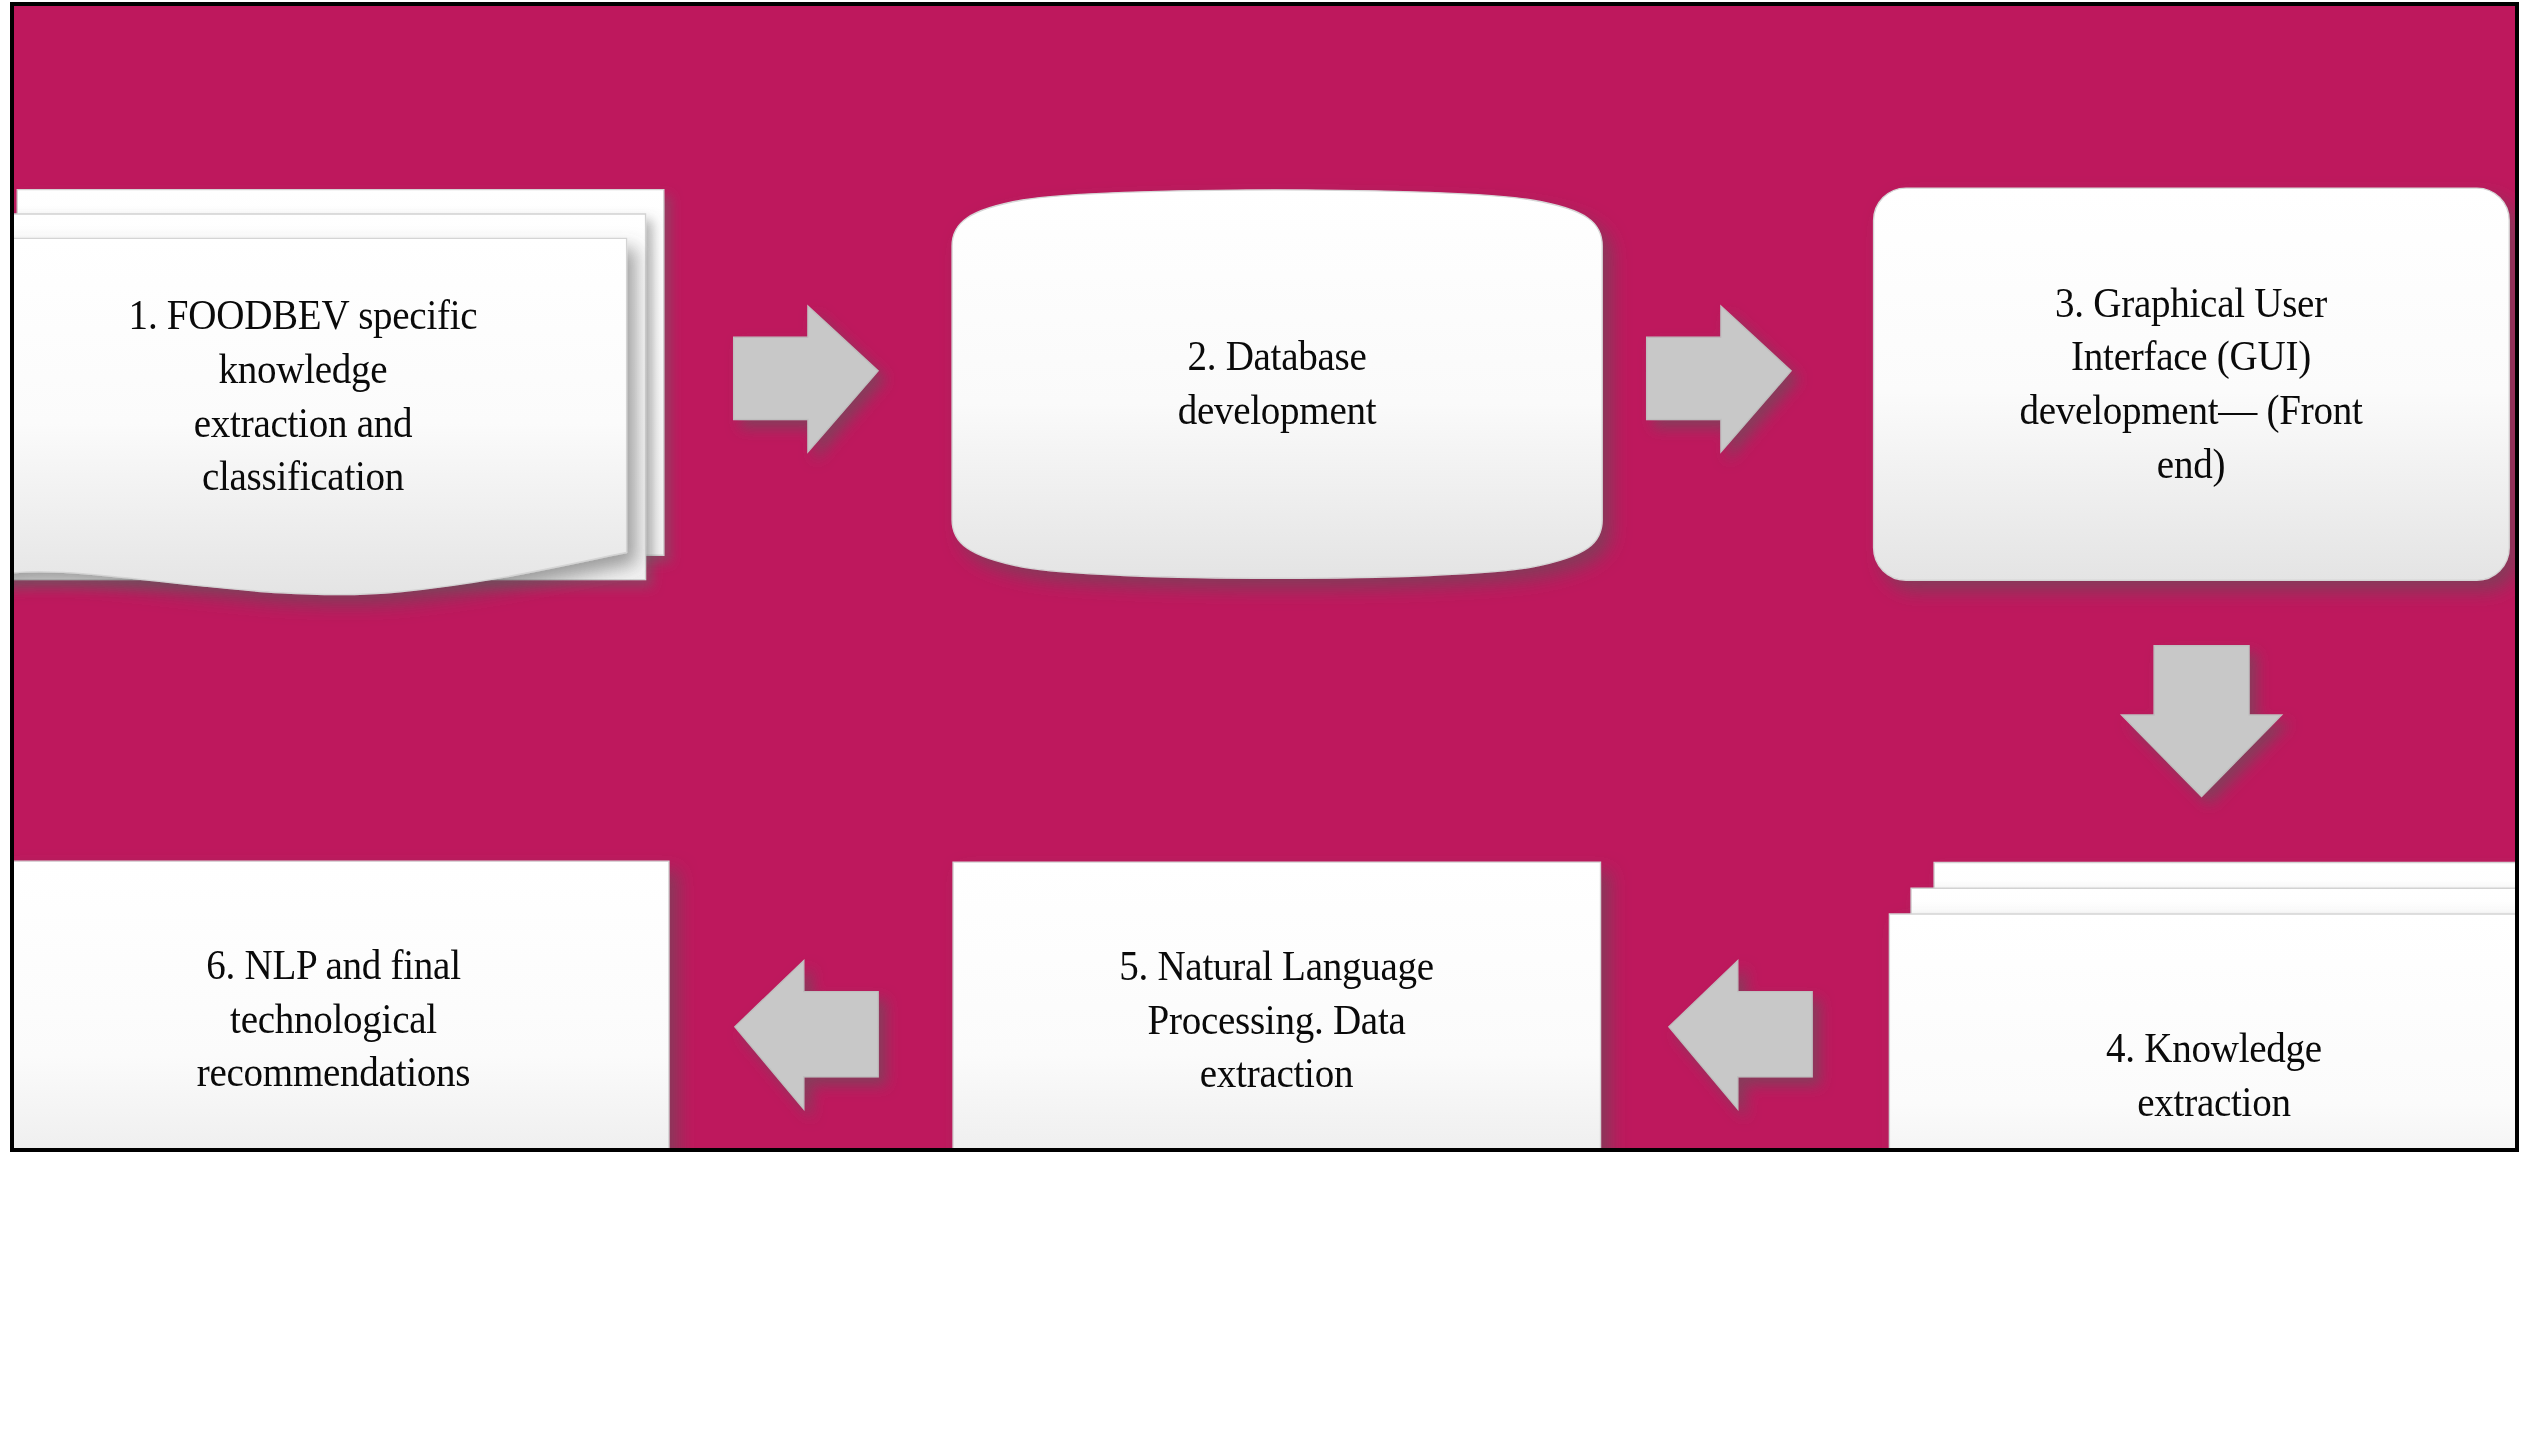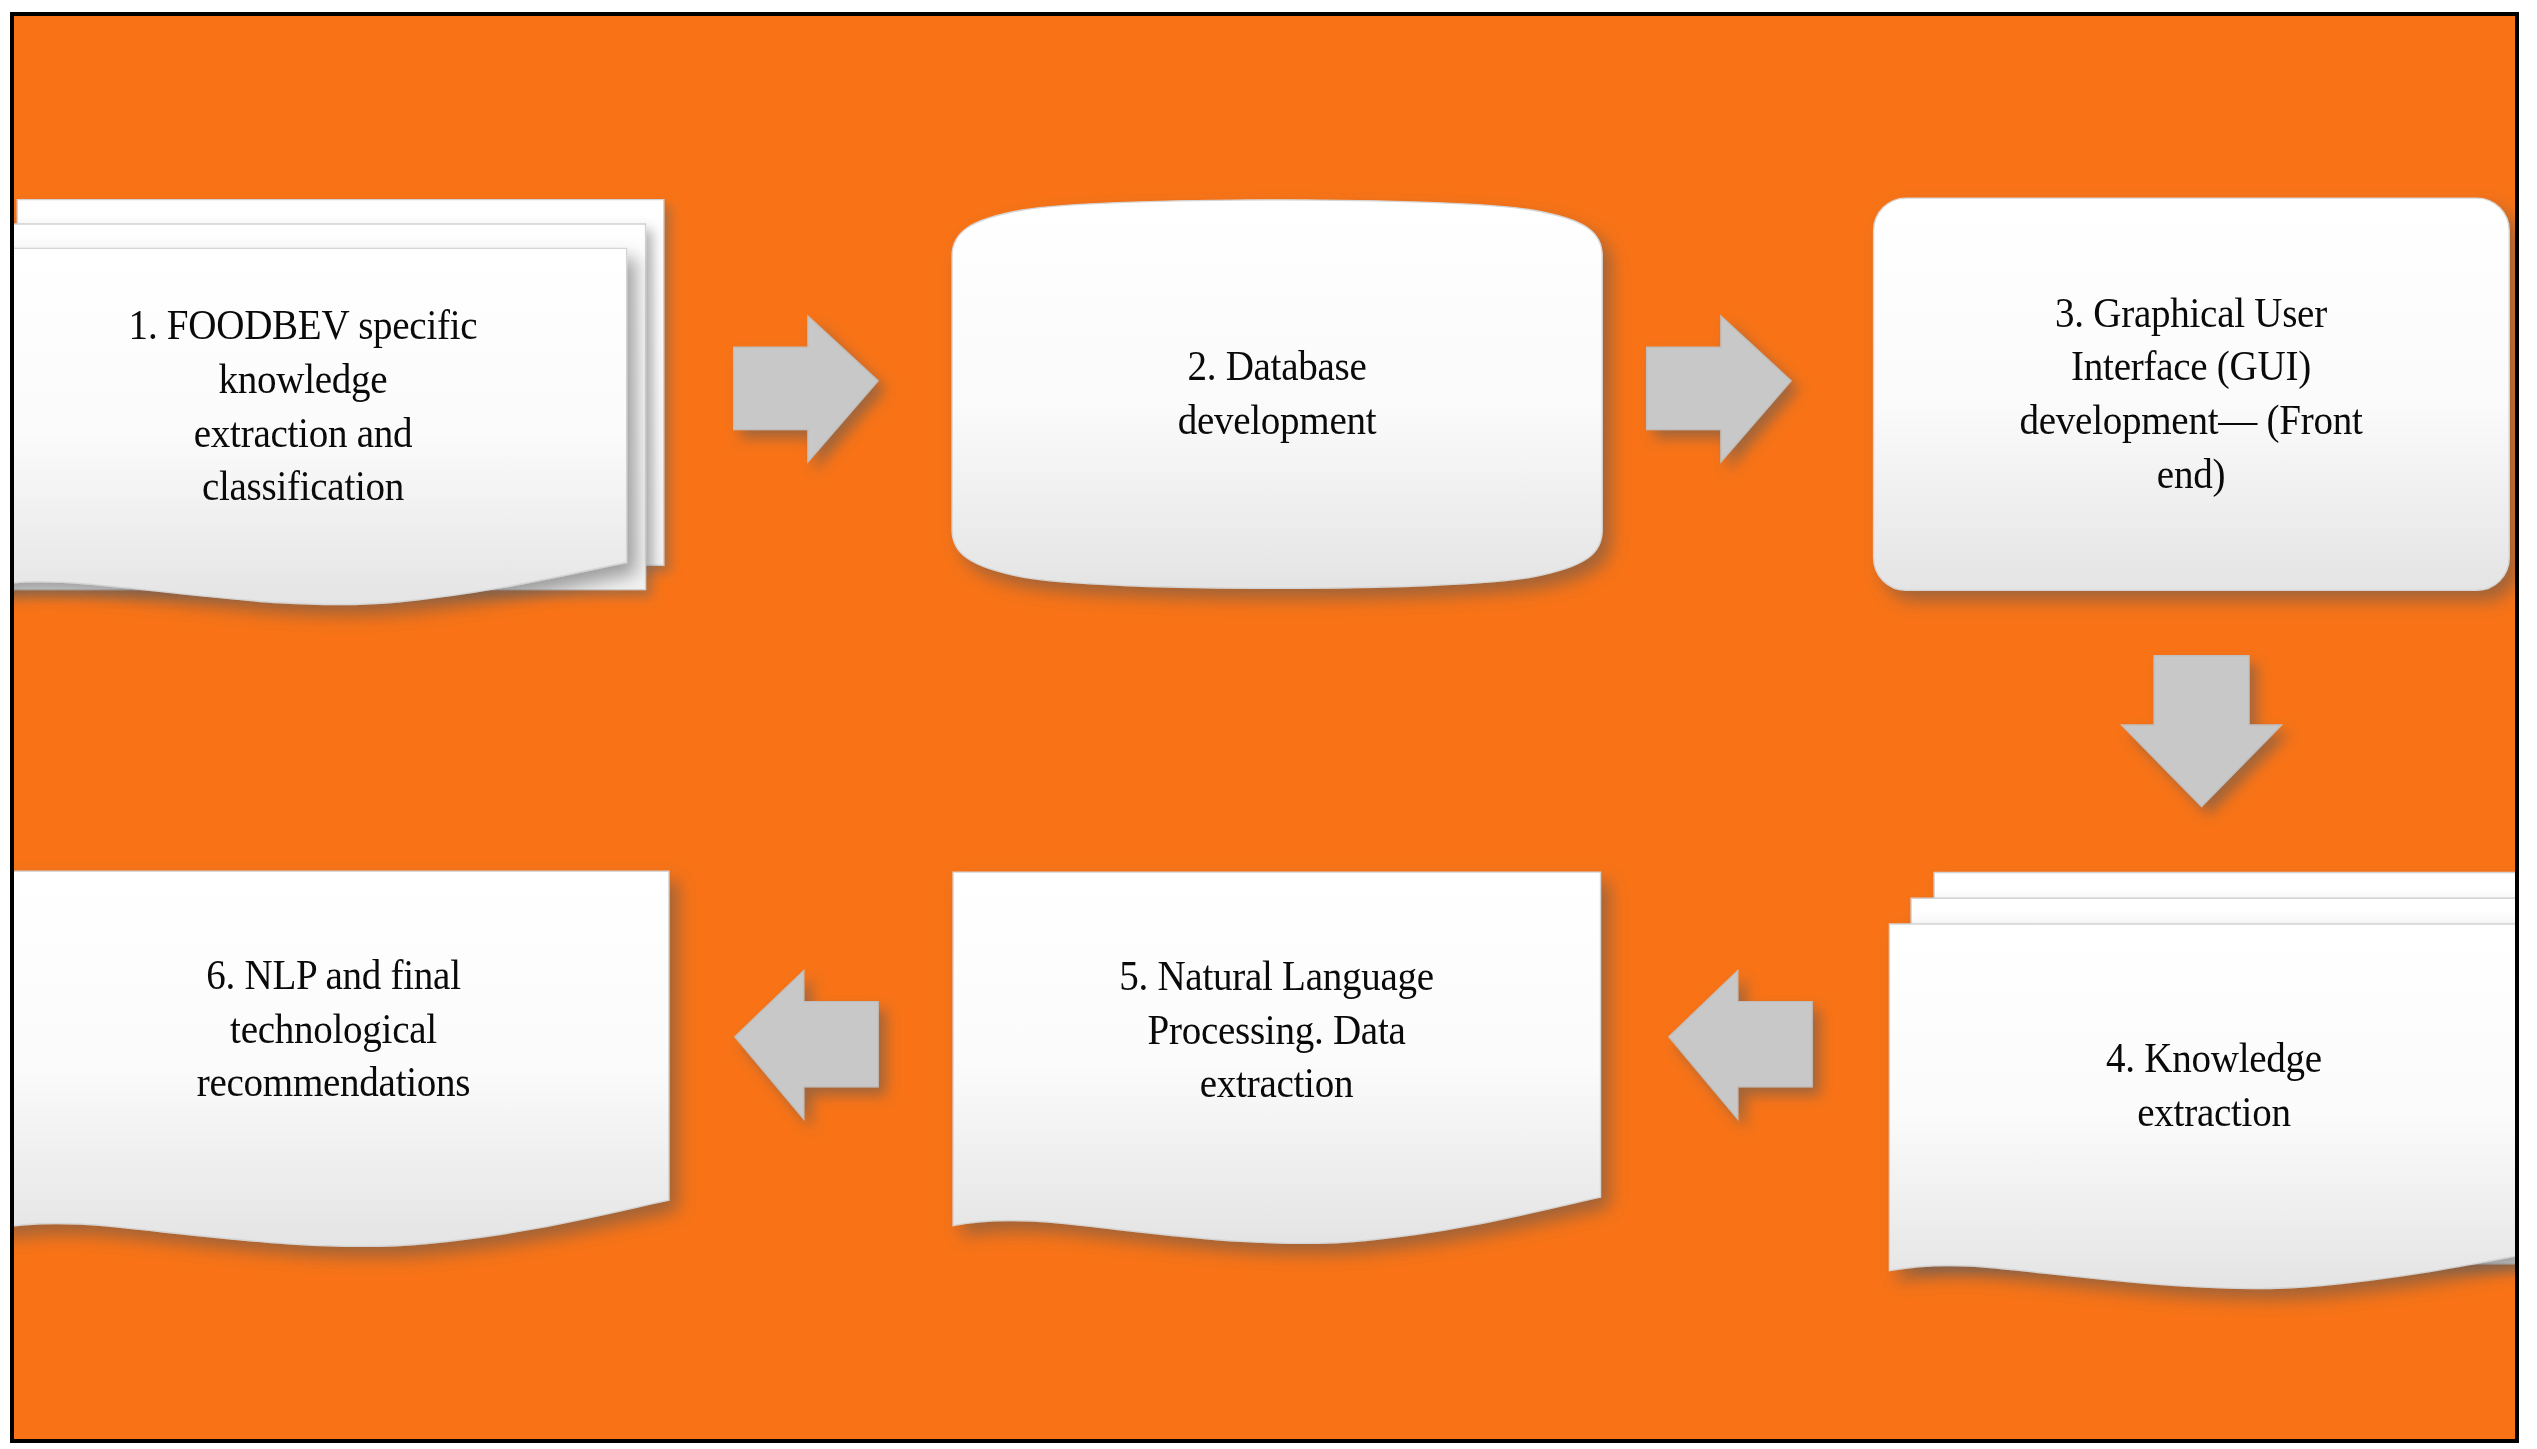--- a/index.html
+++ b/index.html
@@ -11,26 +11,26 @@
     width: 2538px;
     height: 1449px;
     font-family: "Liberation Serif", "DejaVu Serif", serif;
     overflow: hidden;
   }
 
   
   #frame {
     position: absolute;
     left: 9.5px;
-    top: 12px;
+    top: 2px;
     width: 2509px;
-    height: 1431px;
+    height: 1150px;
     border: 4.1px solid #000000;
     box-sizing: border-box;
-    background: #f97316;
+    background: #be185d;
     overflow: hidden;
   }
 
   #canvas {
     position: absolute;
     left: -13.5px;
     top: -13.5px;
     width: 2538px;
     height: 1449px;
   }

